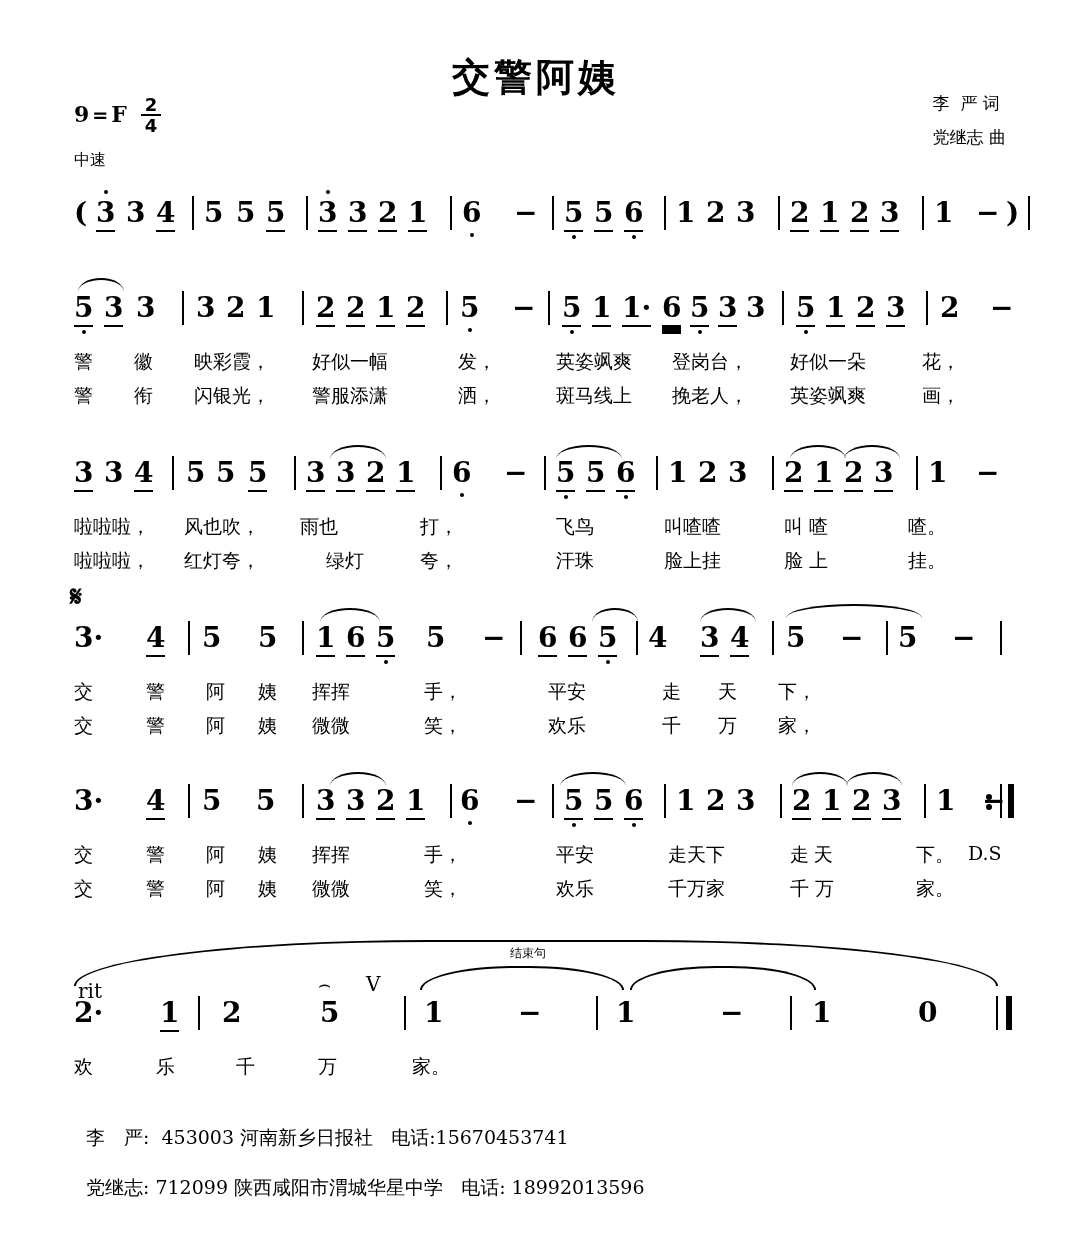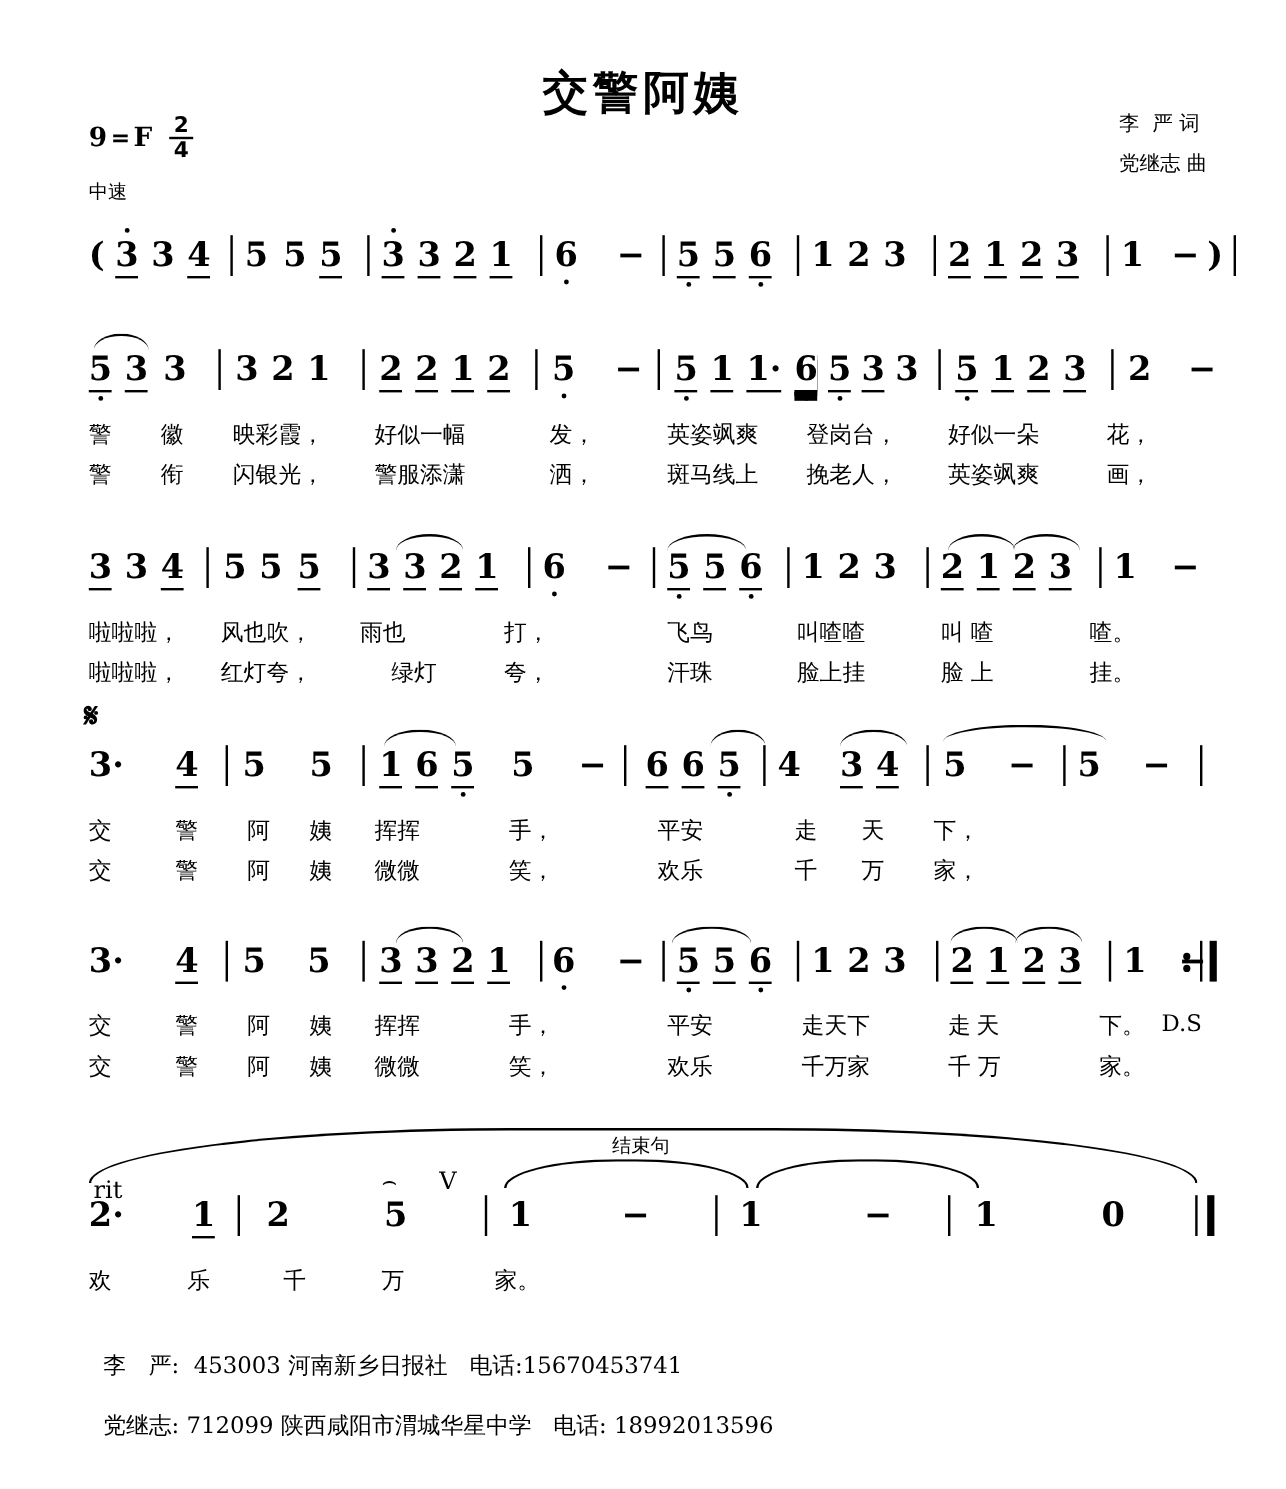--- a/index.html
+++ b/index.html
@@ -50,21 +50,21 @@
   }
   .slur{position:absolute;border-top:2px solid #000;border-radius:50%/14px 14px 0 0;height:14px;}
   .lyric{
     position:absolute;font-size:19px;white-space:pre;
     font-family:"DejaVu Serif","Liberation Serif",serif;
   }
   .lyrics-row{position:relative;height:30px;}
 
   .segno{position:absolute;font-size:28px;font-weight:700;}
   .rit{position:absolute;font-size:20px;font-family:"DejaVu Serif","Liberation Serif",serif;}
-  .endmark{position:absolute;font-size:16px;}
+  .endmark{position:absolute;font-size:12px;}
   .big-slur{position:absolute;border:2px solid #000;border-bottom:none;border-radius:50%/60px 60px 0 0;height:46px;}
   .phrase-line{position:absolute;border:2px solid #000;border-bottom:none;border-radius:50%/26px 26px 0 0;height:24px;}
   .fine-bar{position:absolute;width:2px;background:#000;height:34px;}
   .thickbar{position:absolute;width:6px;background:#000;height:34px;}
   .repeat-dots{position:absolute;width:6px;}
   .repeat-dots i{display:block;width:6px;height:6px;border-radius:50%;background:#000;margin:4px 0;}
 
   .footer{position:absolute;left:86px;font-size:19px;font-family:"DejaVu Serif","Liberation Serif",serif;white-space:pre;}
   .fermata{position:absolute;font-size:20px;}
   .vmark{position:absolute;font-size:20px;font-family:"DejaVu Serif","Liberation Serif",serif;}

